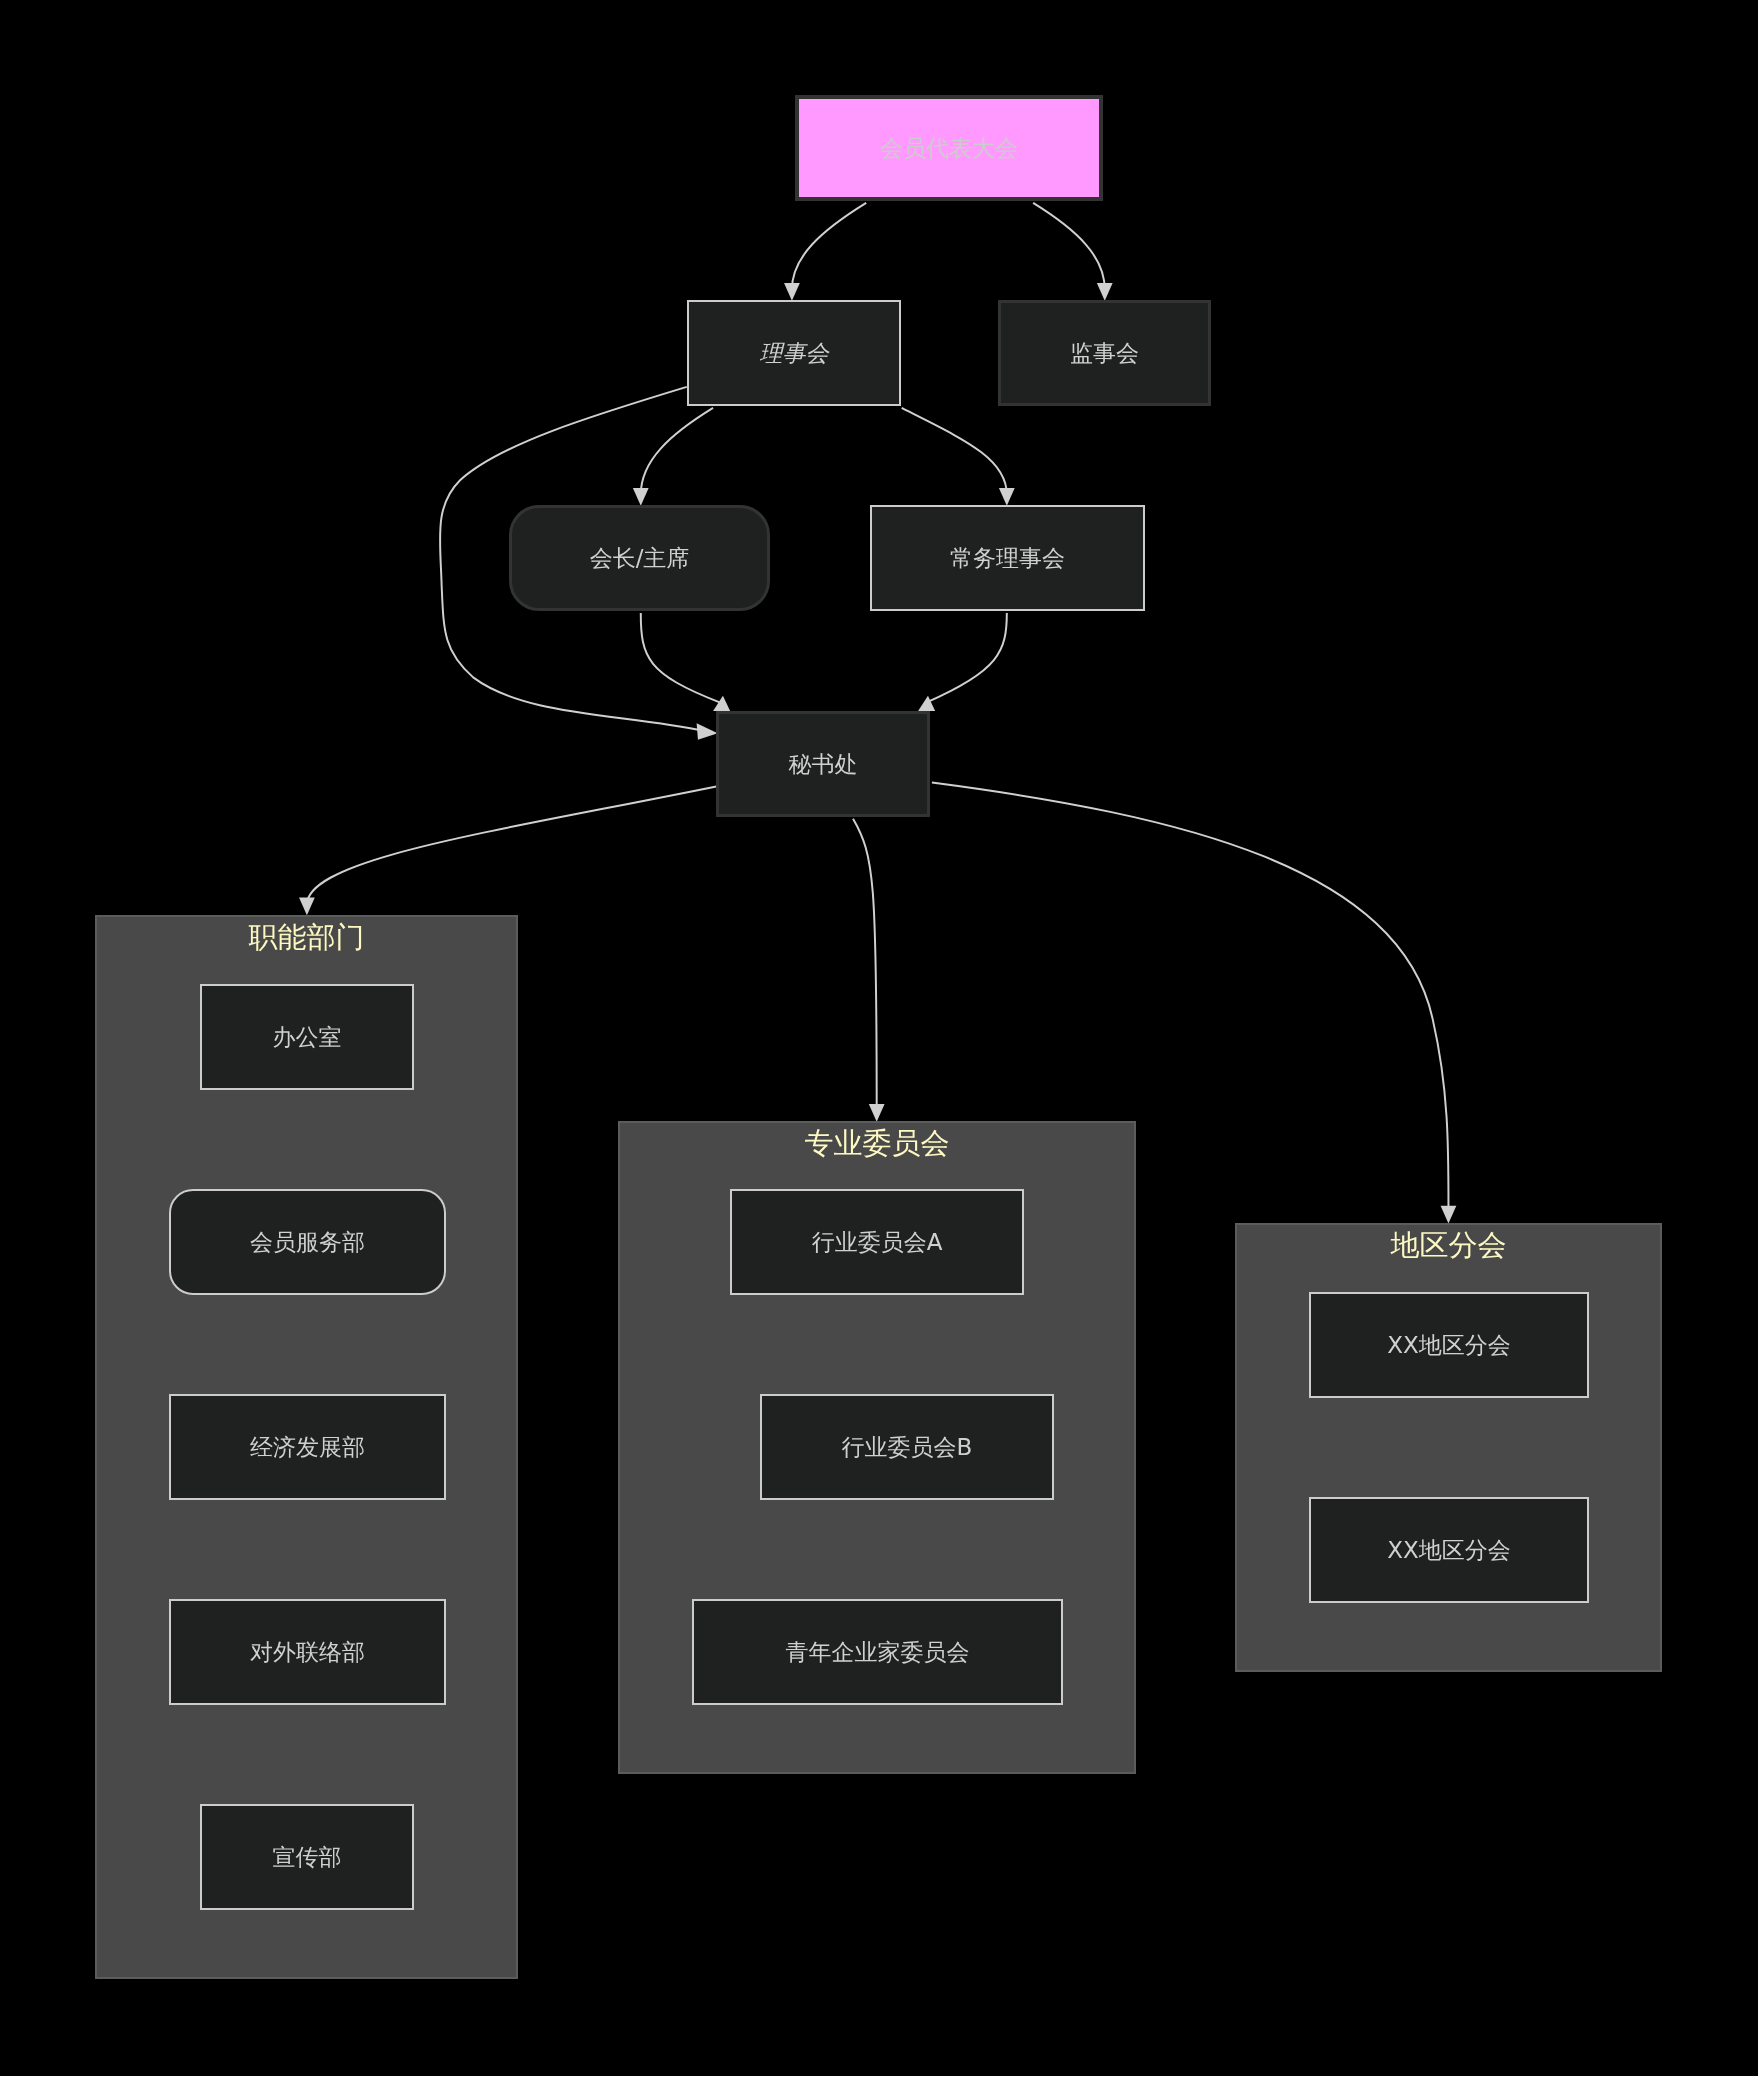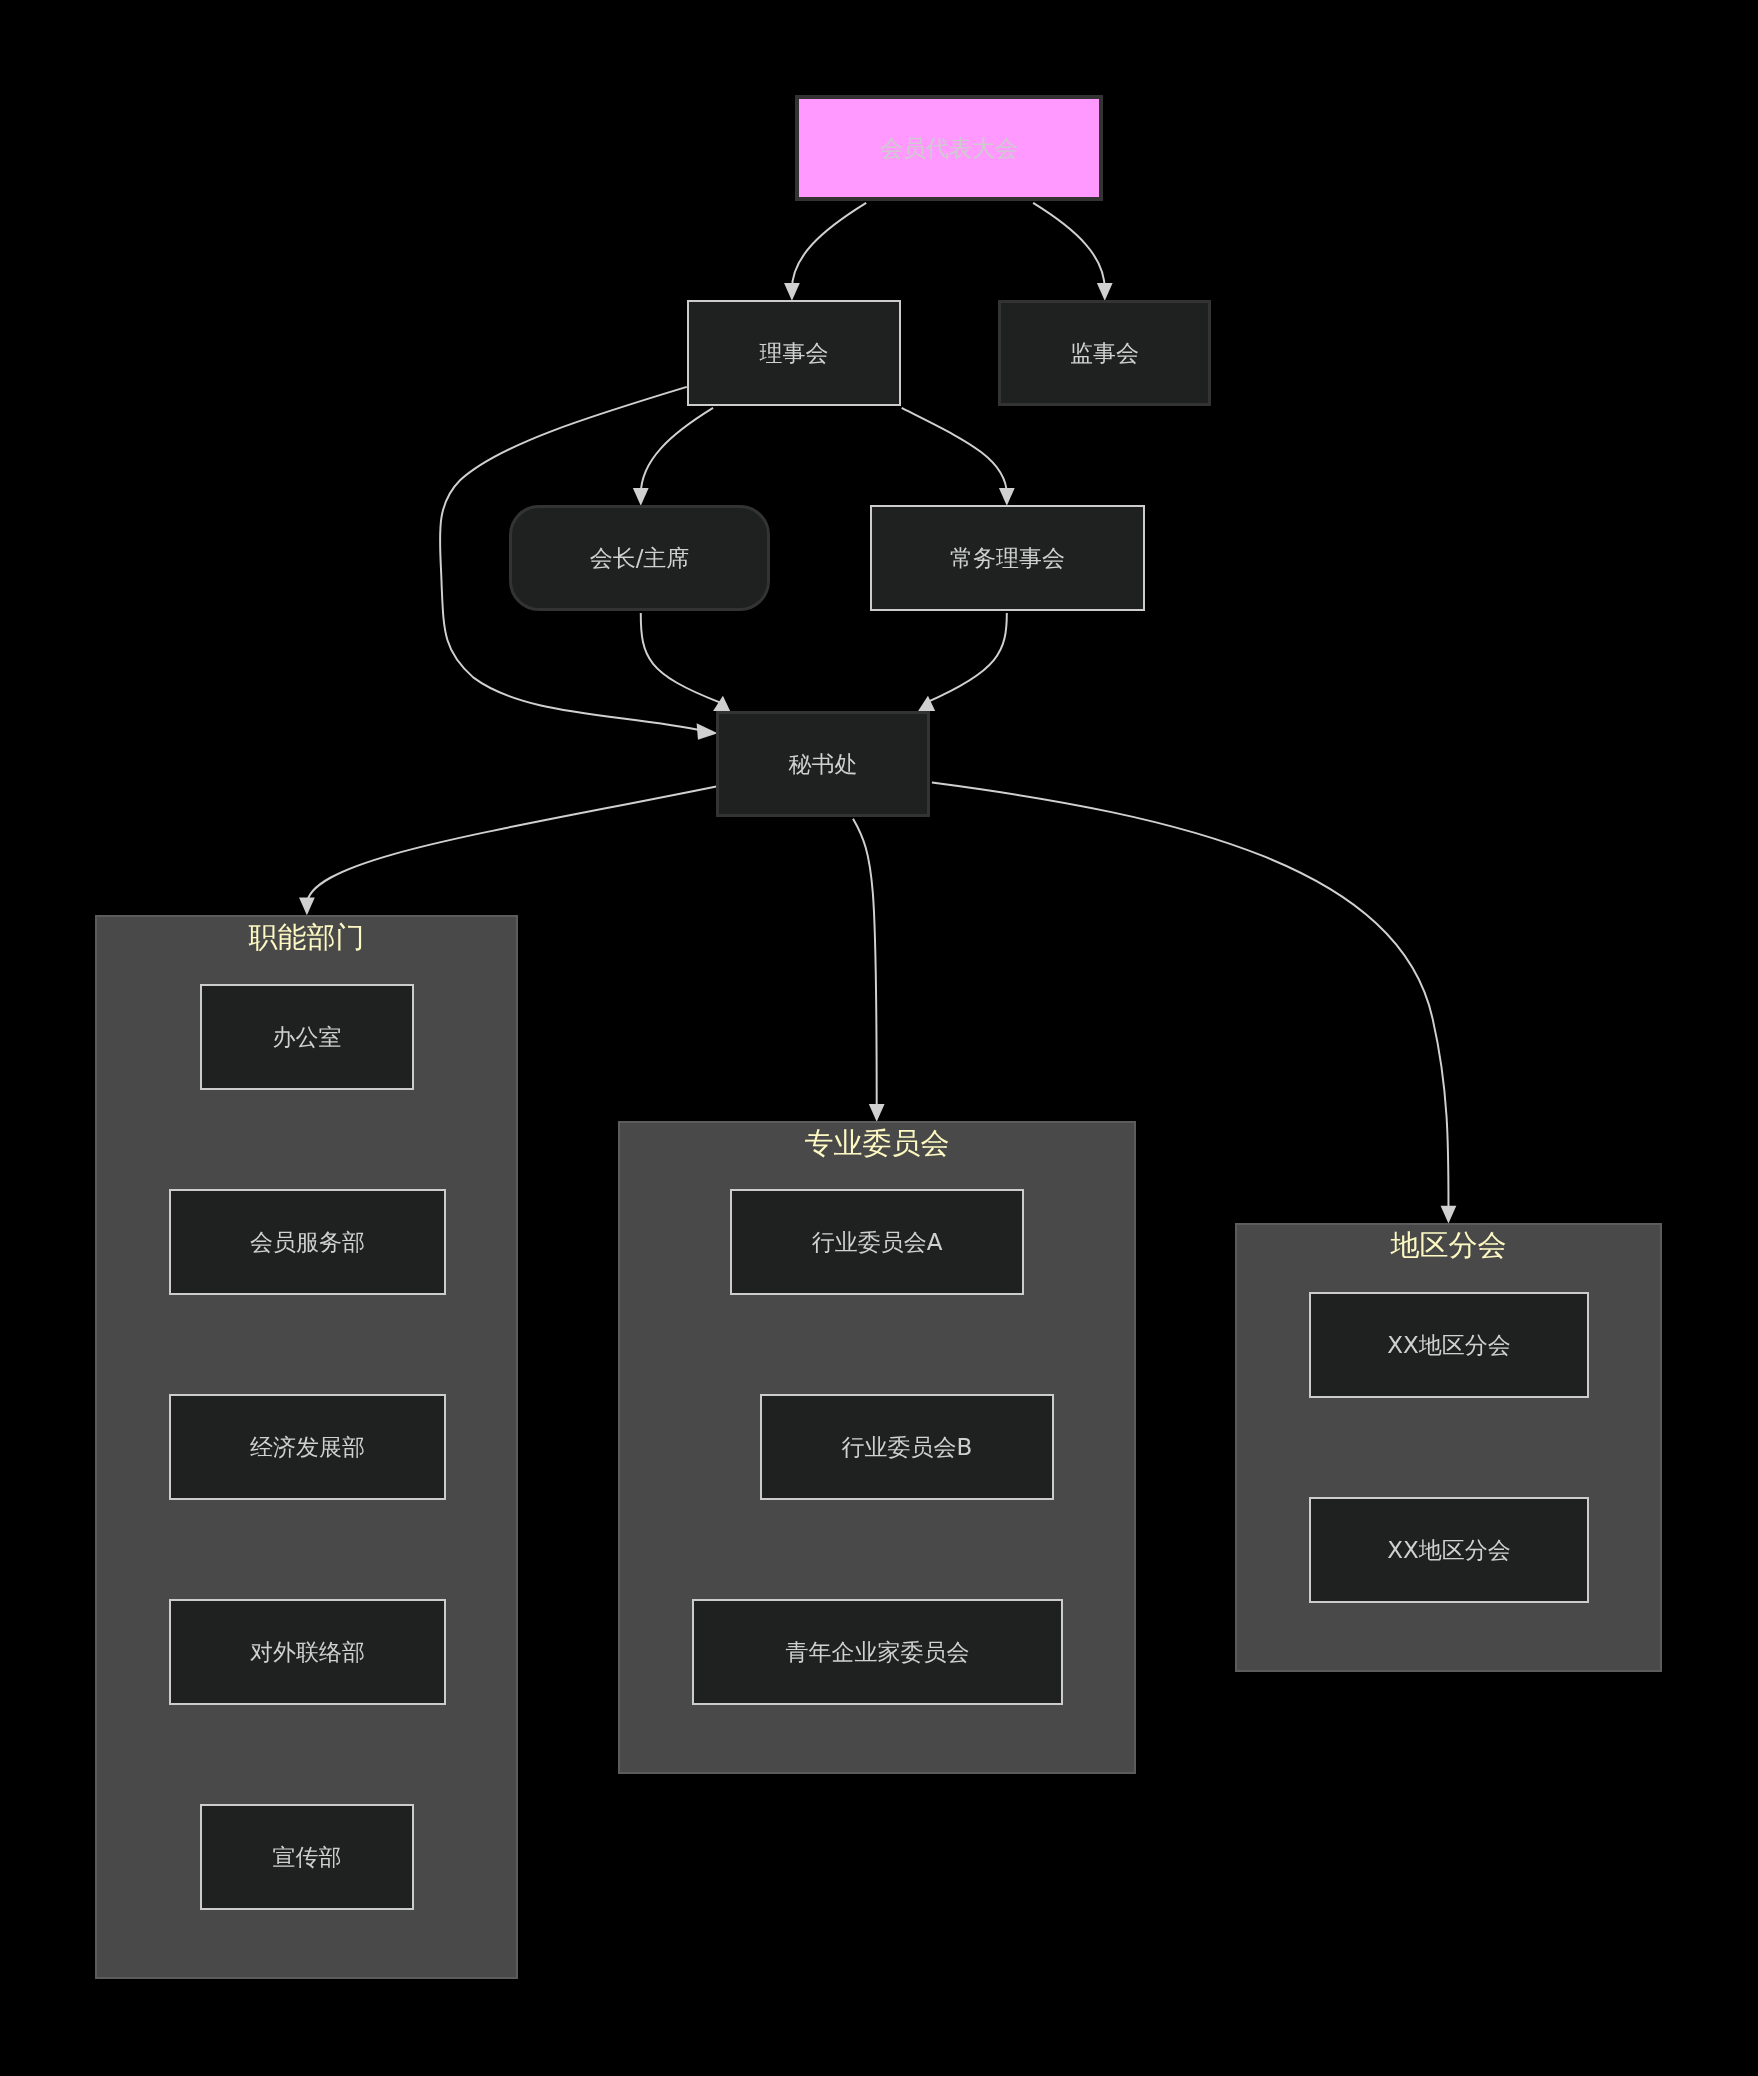--- a/index.html
+++ b/index.html
@@ -41,21 +41,21 @@
     <polygon points="1397,1081 1423,1081 1412,1058"></polygon>
     <polygon points="455,1365 479,1365 467,1392"></polygon>
     <polygon points="1322,1679 1346,1679 1334,1706"></polygon>
     <polygon points="2192,1834 2216,1834 2204,1861"></polygon>
   </g>
 </svg>
 
 <div class="node root" style="left:795px;top:95px;width:308px;height:106px;">
   <span>会员代表大会</span>
 </div>
-<div class="node" style="left:687px;top:300px;width:214px;height:106px;">
+<div class="node" style="left:687px;top:300px;width:214px;height:106px;font-style:italic;">
   <span>理事会</span>
 </div>
 <div class="node dim" style="left:998px;top:300px;width:213px;height:106px;">
   <span>监事会</span>
 </div>
 <div class="node dim" style="left:509px;top:505px;width:261px;height:106px;border-radius:30px;">
   <span>会长/主席</span>
 </div>
 <div class="node" style="left:870px;top:505px;width:275px;height:106px;">
   <span>常务理事会</span>
@@ -63,21 +63,21 @@
 <div class="node dim" style="left:716px;top:711px;width:214px;height:106px;">
   <span>秘书处</span>
 </div>
 
 <div class="cluster" style="left:95px;top:915px;width:423px;height:1064px;">
   <div class="cluster-title">职能部门</div>
 </div>
 <div class="node" style="left:200px;top:984px;width:214px;height:106px;">
   <span>办公室</span>
 </div>
-<div class="node" style="left:169px;top:1189px;width:277px;height:106px;">
+<div class="node" style="left:169px;top:1189px;width:277px;height:106px;border-radius:24px;">
   <span>会员服务部</span>
 </div>
 <div class="node" style="left:169px;top:1394px;width:277px;height:106px;">
   <span>经济发展部</span>
 </div>
 <div class="node" style="left:169px;top:1599px;width:277px;height:106px;">
   <span>对外联络部</span>
 </div>
 <div class="node" style="left:200px;top:1804px;width:214px;height:106px;">
   <span>宣传部</span>

